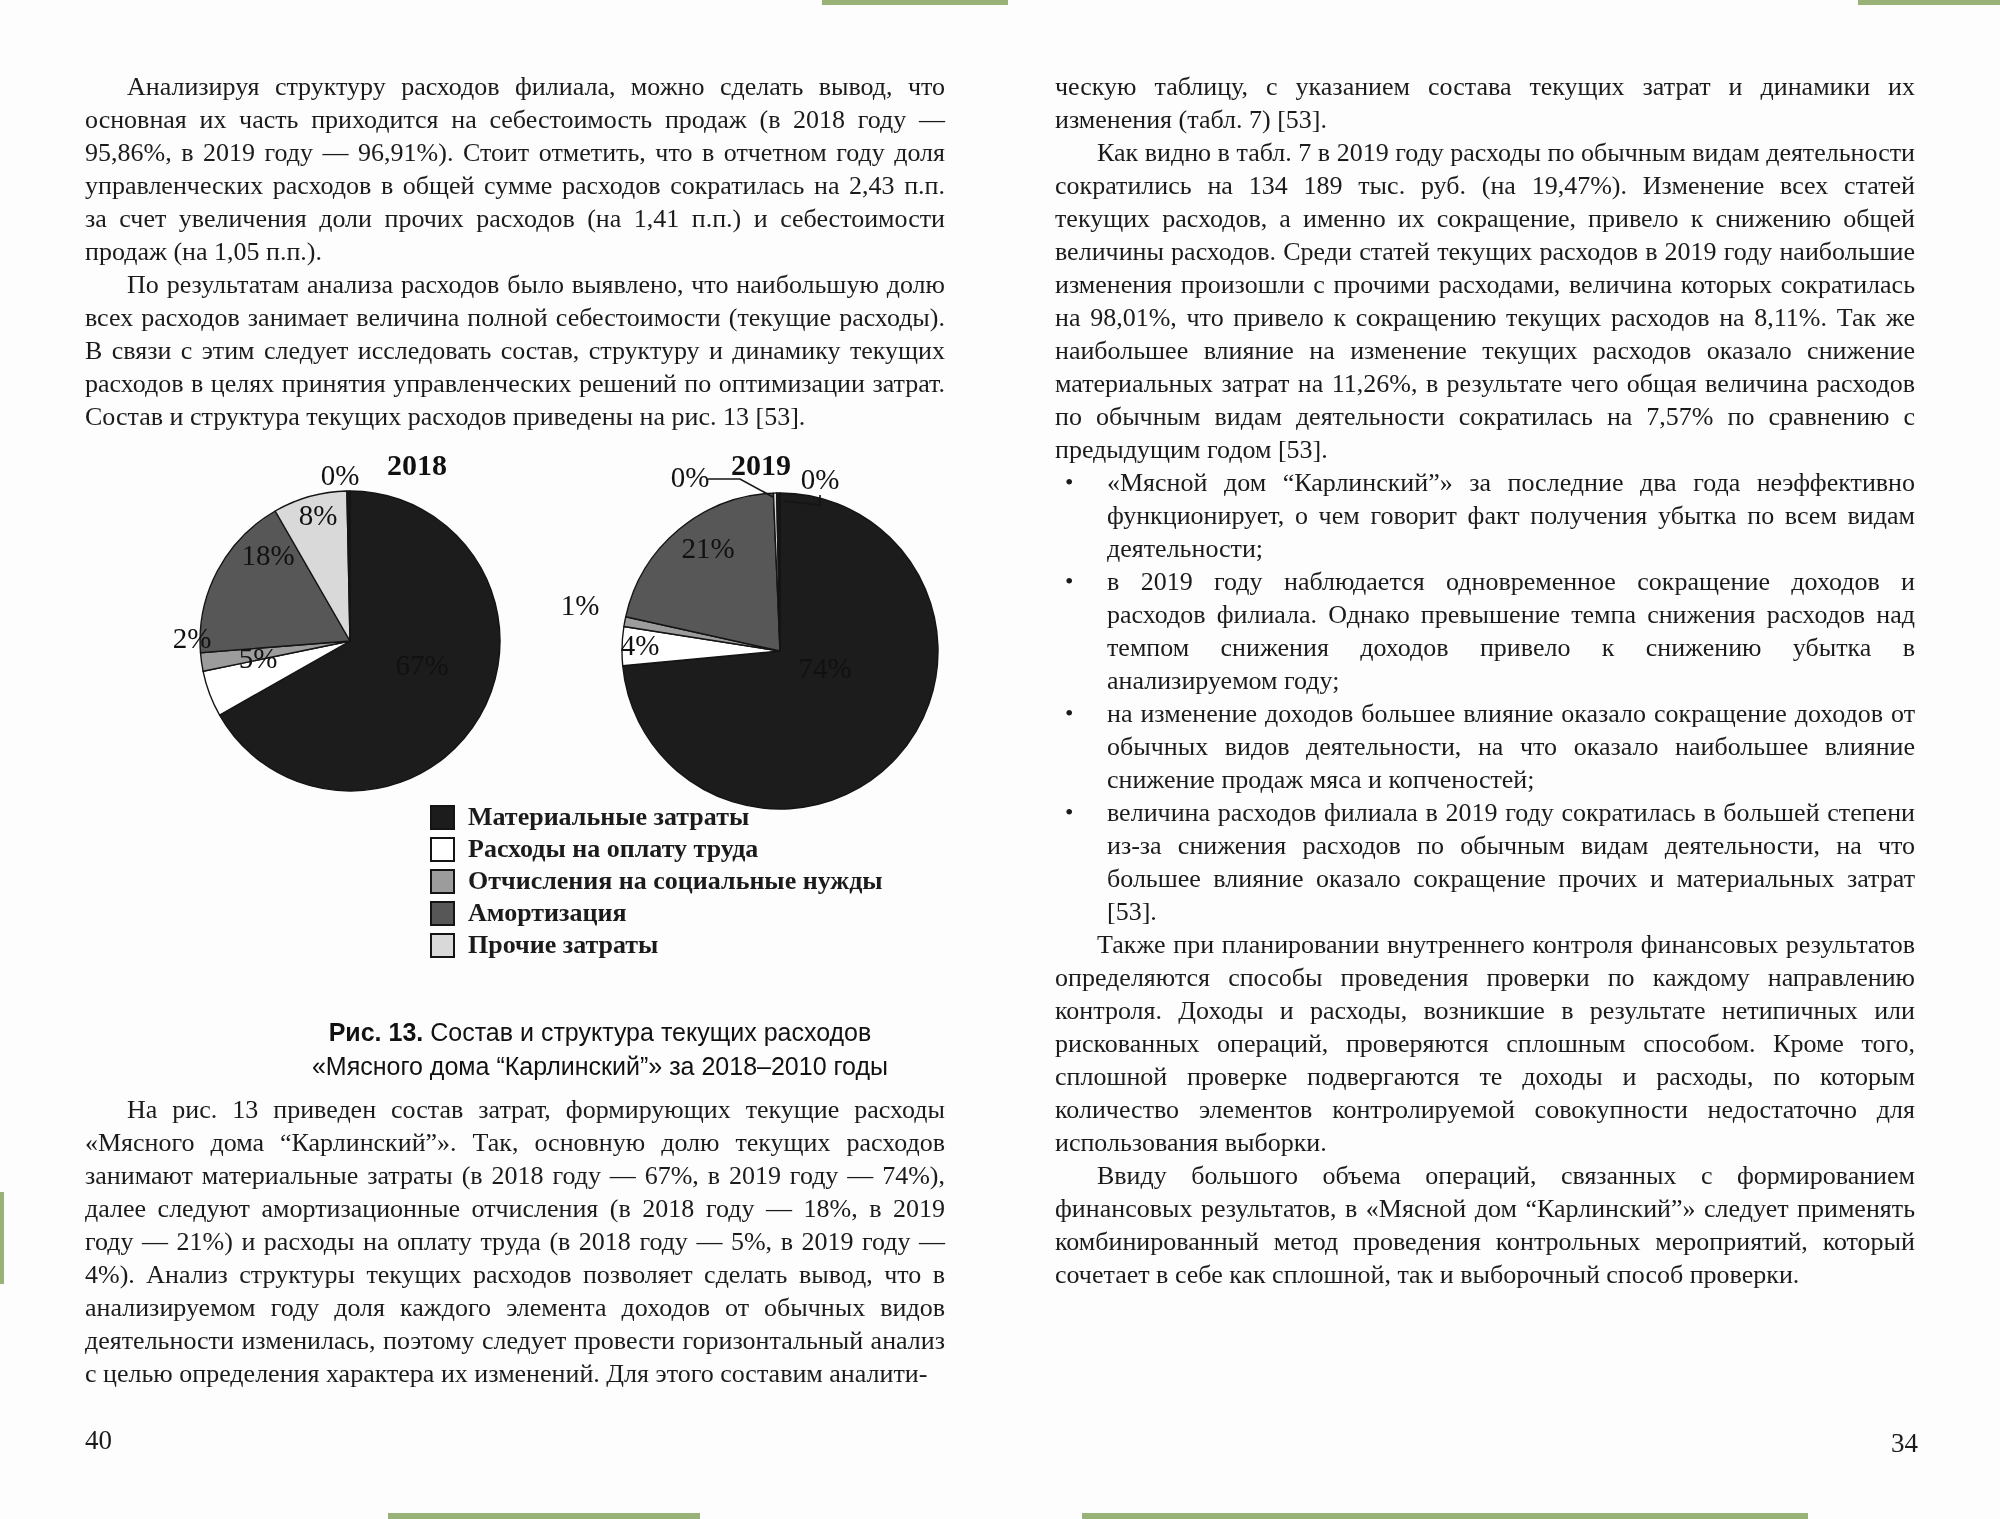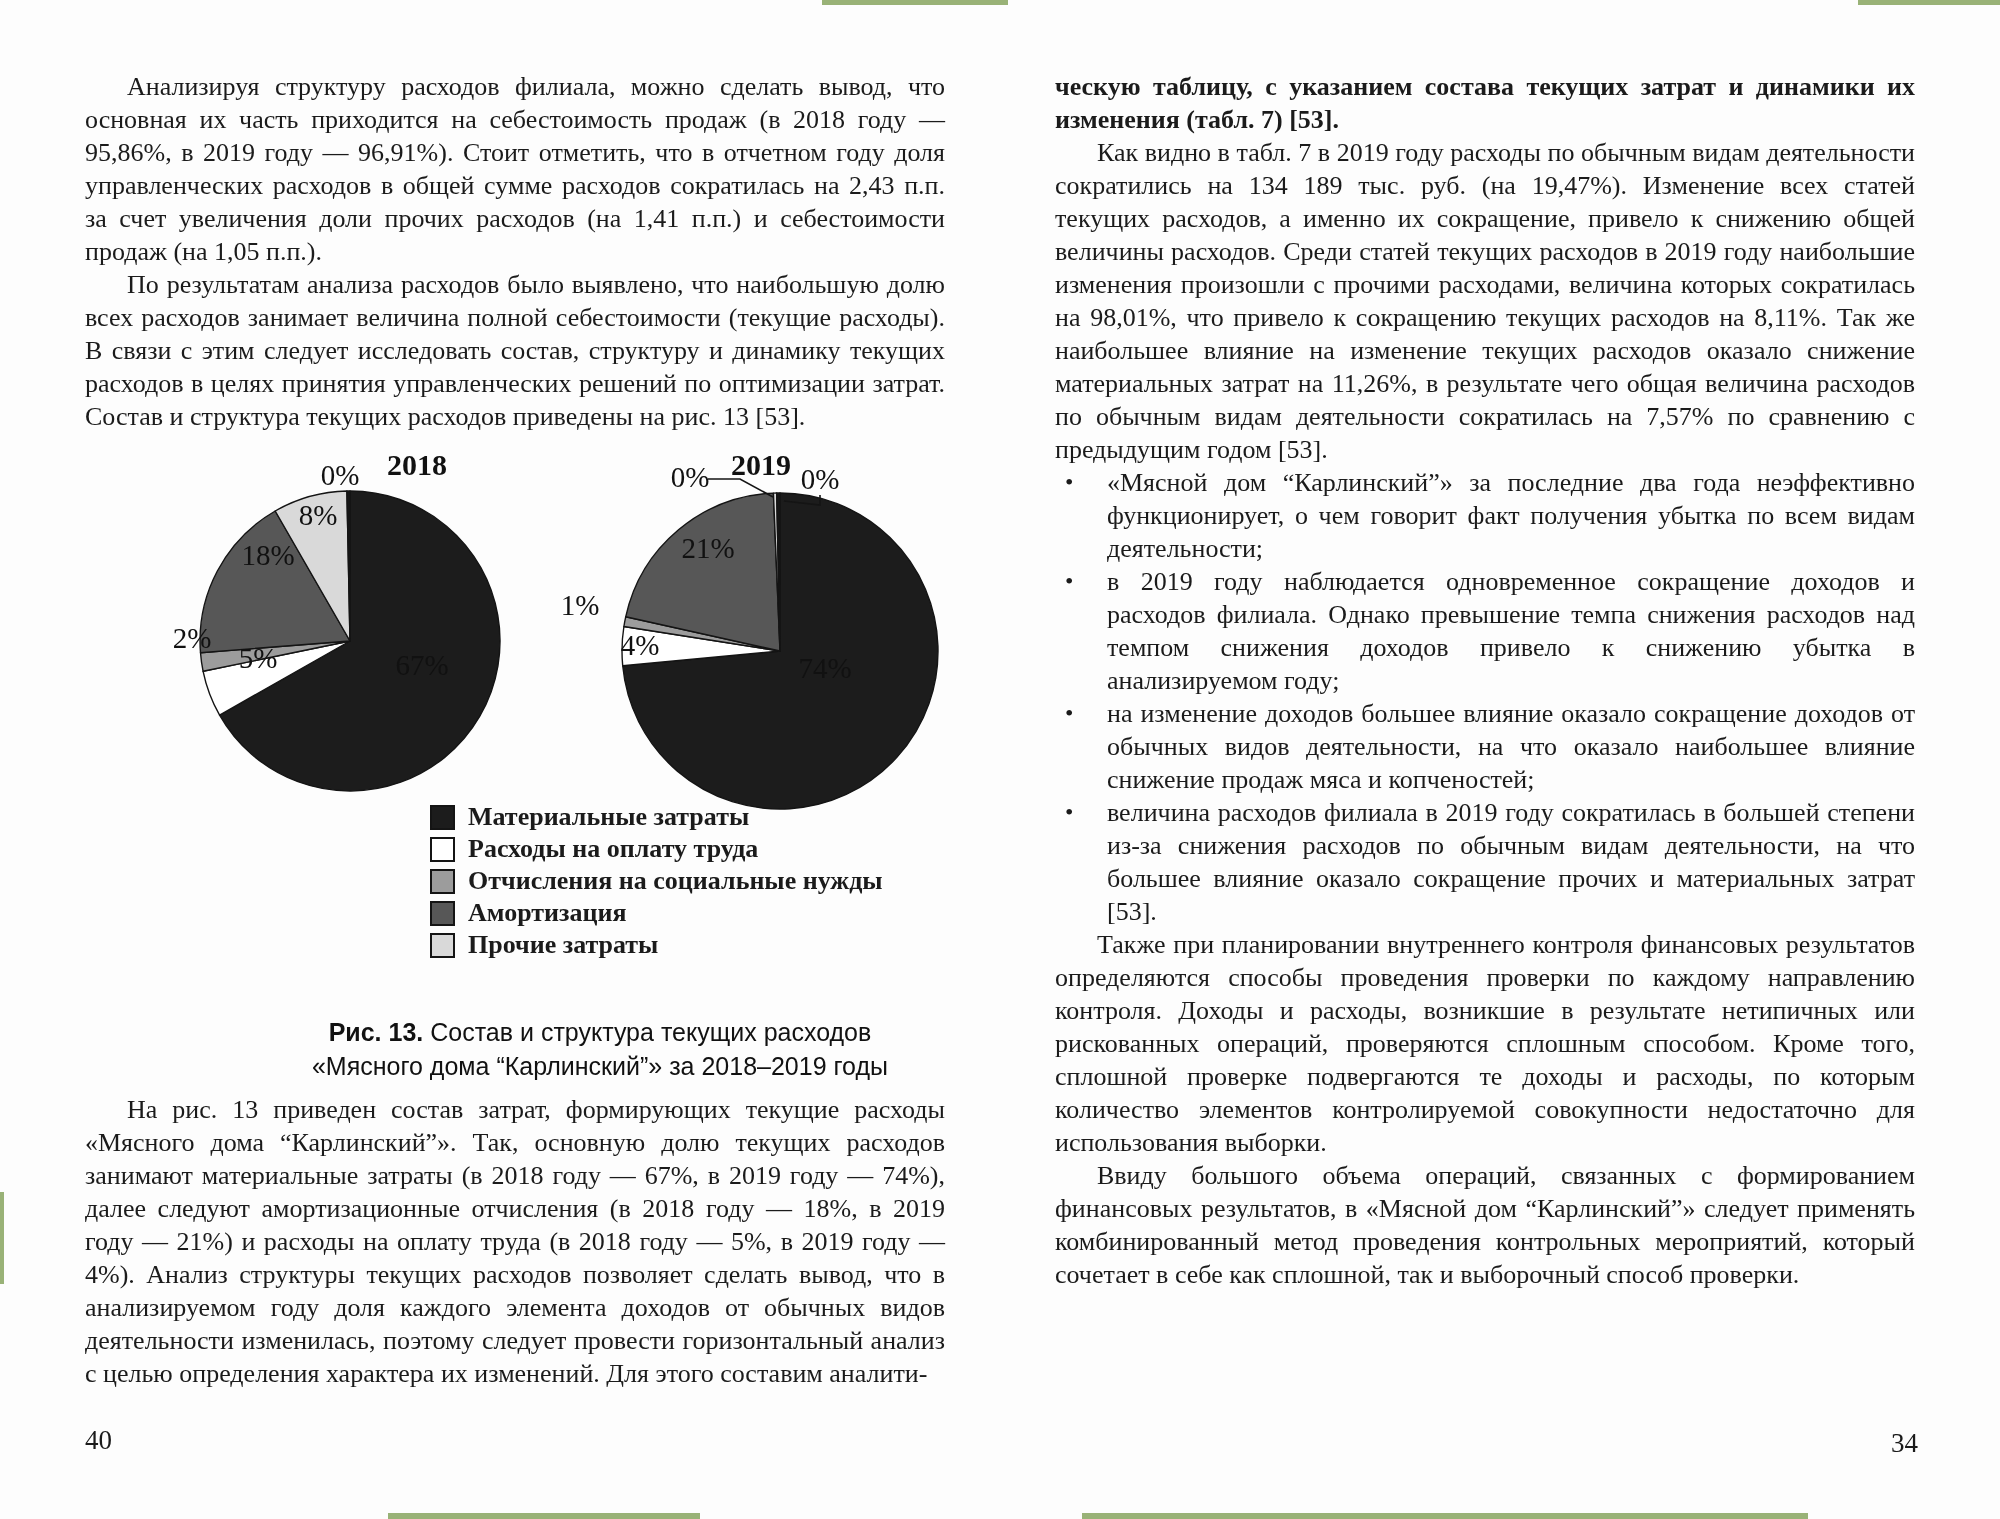--- a/index.html
+++ b/index.html
@@ -5,21 +5,21 @@
   html,body{margin:0;padding:0;background:#ffffff;}
   .spread{position:relative;width:2000px;height:1519px;background:#fdfdfd;overflow:hidden;
           font-family:"Liberation Serif", serif;color:#1b1b1b;padding-left:26px;}
   .page{position:absolute;top:0;width:1000px;height:1519px;}
   .page-left{left:0;}
   .page-right{left:1000px;}
   .col{position:absolute;left:85px;width:860px;}
   .col-r{position:absolute;left:55px;width:860px;}
   p.body{margin:0;font-size:26px;line-height:33px;text-align:justify;}
   p.indent{text-indent:42px;}
-  p.noindent{text-indent:0;font-weight:bold;}
+  p.noindent{text-indent:0;}
   
   .figure{position:relative;width:1000px;height:650px;margin-top:10px;}
   .chart{position:absolute;top:0;}
   .chart-2018{left:55px;}
   .chart-2019{left:445px;}
   .pie-title{font:bold 30px "Liberation Serif", serif;fill:#111;}
   .pie-label{font:29px "Liberation Serif", serif;fill:#111;}
   .legend{position:absolute;left:345px;top:358px;}
   .legend-item{display:flex;align-items:center;height:32px;font-weight:bold;}
   .legend-swatch{width:21px;height:21px;border:2px solid #141414;margin-right:13px;flex:0 0 auto;}
@@ -116,21 +116,21 @@
               <span class="legend-label">Амортизация</span>
             </div>
             <div class="legend-item">
               <span class="legend-swatch" style="background: rgb(217, 217, 217);"></span>
               <span class="legend-label">Прочие затраты</span>
             </div>
           </div>
 
         <div class="caption">
           <span class="cap-bold">Рис. 13.</span><span> Состав и структура текущих расходов</span><br>
-          <span>«Мясного дома “Карлинский”» за 2018–2019 годы</span>
+          <span>«Мясного дома “Карлинский”» за 2018–2010 годы</span>
         </div>
       </div>
 
       <p class="body indent">На рис. 13 приведен состав затрат, формирующих текущие расходы «Мясного дома “Карлинский”». Так, основную долю текущих расходов занимают материальные затраты (в 2018 году — 67%, в 2019 году — 74%), далее следуют амортизационные отчисления (в 2018 году — 18%, в 2019 году — 21%) и расходы на оплату труда (в 2018 году — 5%, в 2019 году — 4%). Анализ структуры текущих расходов позволяет сделать вывод, что в анализируемом году доля каждого элемента доходов от обычных видов деятельности изменилась, поэтому следует провести горизонтальный анализ с целью определения характера их изменений. Для этого составим аналити-</p>
     </div>
     <div class="pagenum pagenum-left">40</div>
   </div>
 
   <div class="page page-right">
     <div class="col-r" style="top:70px;">

